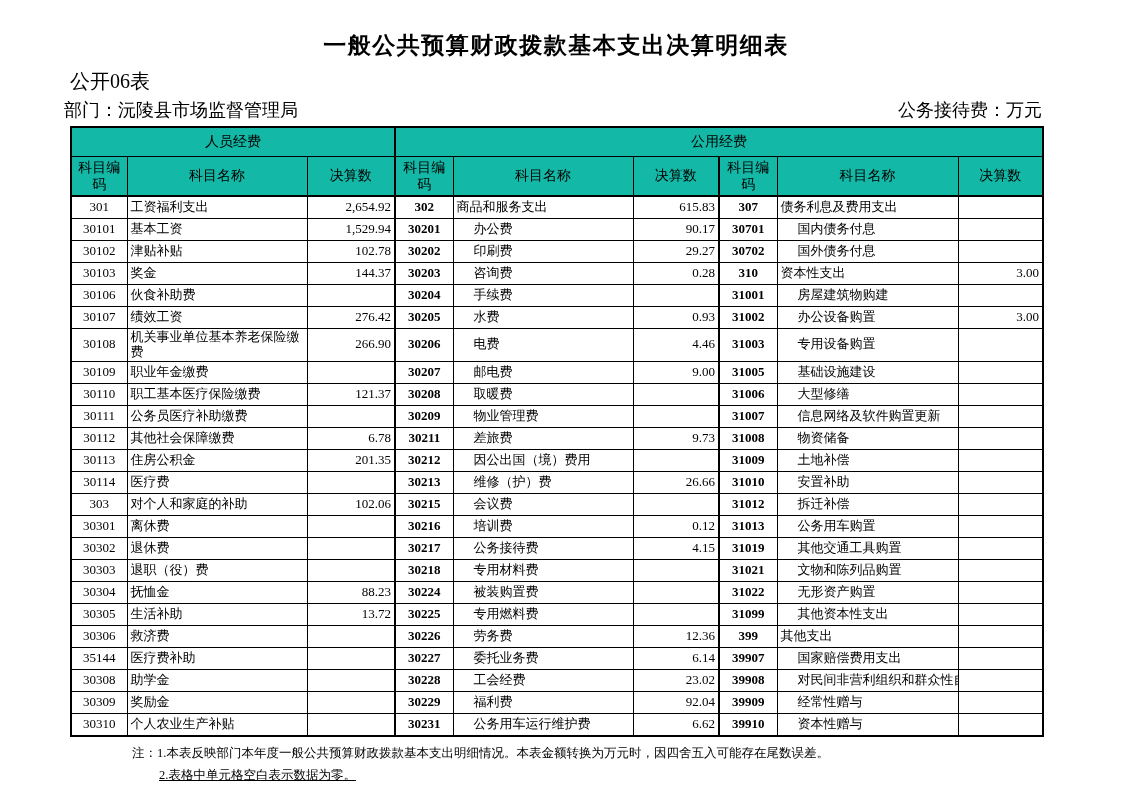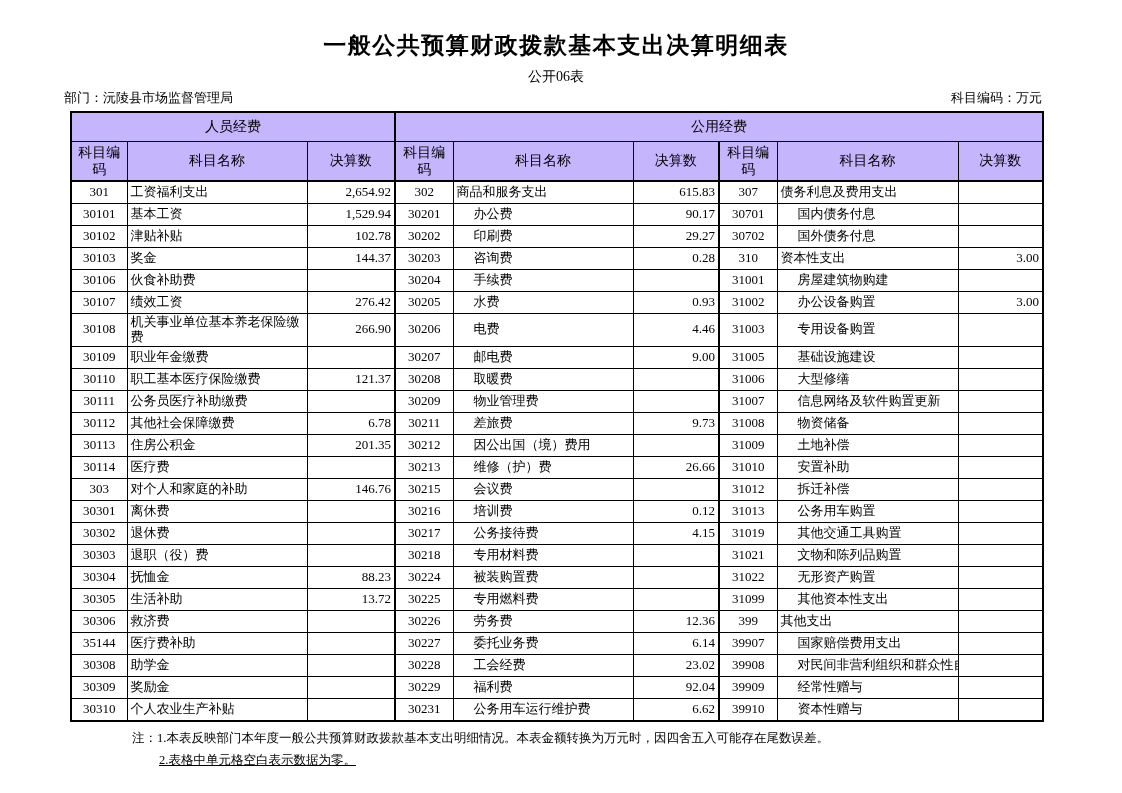--- a/index.html
+++ b/index.html
@@ -6,40 +6,40 @@
   body{
     width:1122px;height:793px;overflow:hidden;color:#000;
     font-family:"Liberation Serif","DejaVu Serif",serif;
   }
   .page{position:relative;width:1112px;height:793px;}
   .title{
     text-align:center;padding-top:30px;font-size:23px;font-weight:bold;
     letter-spacing:1.5px;
   }
   .sheet{width:972px;margin:0 auto 0 70px;}
-  .code-line{text-align:center;font-size:14px;margin-top:7px;}
+  .code-line{text-align:left;font-size:20px;margin-top:7px;}
   .meta-line{
     display:flex;justify-content:space-between;align-items:flex-end;
-    font-size:13px;margin:3px 0 4px 0;
+    font-size:18px;margin:3px 0 4px 0;
   }
   .meta-line .dept{margin-left:-6px;}
   table.report{
     border-collapse:collapse;table-layout:fixed;width:972px;
     border:2px solid #000;
   }
   table.report th,table.report td{
     border:1px solid #000;overflow:hidden;
   }
   table.report th{
-    background:#c4b5fd;font-weight:normal;font-size:14px;
+    background:#14b8a6;font-weight:normal;font-size:14px;
     text-align:center;padding:1px 2px;line-height:1.25;
   }
   tr.section-row th{height:26px;}
   tr.colhead-row th{height:36px;border-bottom:2px solid #000;}
-  .grp{border-left:2px solid #000 !important;}
+  .grp{border-left:2px solid #000 !important;font-weight:bold;}
   table.report td{
     height:19px;font-size:13px;line-height:1.15;padding:1px 3px;
     vertical-align:middle;
   }
   td.c-code{text-align:center;padding:1px 1px;}
   td.c-name{text-align:left;}
   td.c-name.indent{padding-left:20px;}
   td.c-name.clip{white-space:nowrap;}
   td.c-val{text-align:right;}
   .notes{margin:6px 0 0 62px;font-size:12.5px;line-height:1.75;}
@@ -48,21 +48,21 @@
 </head>
 <body>
 
 <div class="page">
   <div class="title">一般公共预算财政拨款基本支出决算明细表</div>
 
   <div class="sheet">
     <div class="code-line">公开06表</div>
     <div class="meta-line">
       <span class="dept">部门：沅陵县市场监督管理局</span>
-      <span class="unit">科目编码：万元</span>
+      <span class="unit">公务接待费：万元</span>
     </div>
 
     <table class="report">
       <colgroup>
         <col style="width:56px">
           <col style="width:180px">
           <col style="width:88px">
         <col style="width:58px">
           <col style="width:180px">
           <col style="width:86px">
@@ -227,21 +227,21 @@
             <td class="c-code grp">30213</td>
             <td class="c-name indent">维修（护）费</td>
             <td class="c-val">26.66</td>
             <td class="c-code grp">31010</td>
             <td class="c-name indent">安置补助</td>
             <td class="c-val"></td>
           </tr>
           <tr>
             <td class="c-code">303</td>
             <td class="c-name">对个人和家庭的补助</td>
-            <td class="c-val">146.76</td>
+            <td class="c-val">102.06</td>
             <td class="c-code grp">30215</td>
             <td class="c-name indent">会议费</td>
             <td class="c-val"></td>
             <td class="c-code grp">31012</td>
             <td class="c-name indent">拆迁补偿</td>
             <td class="c-val"></td>
           </tr>
           <tr>
             <td class="c-code">30301</td>
             <td class="c-name">离休费</td>

